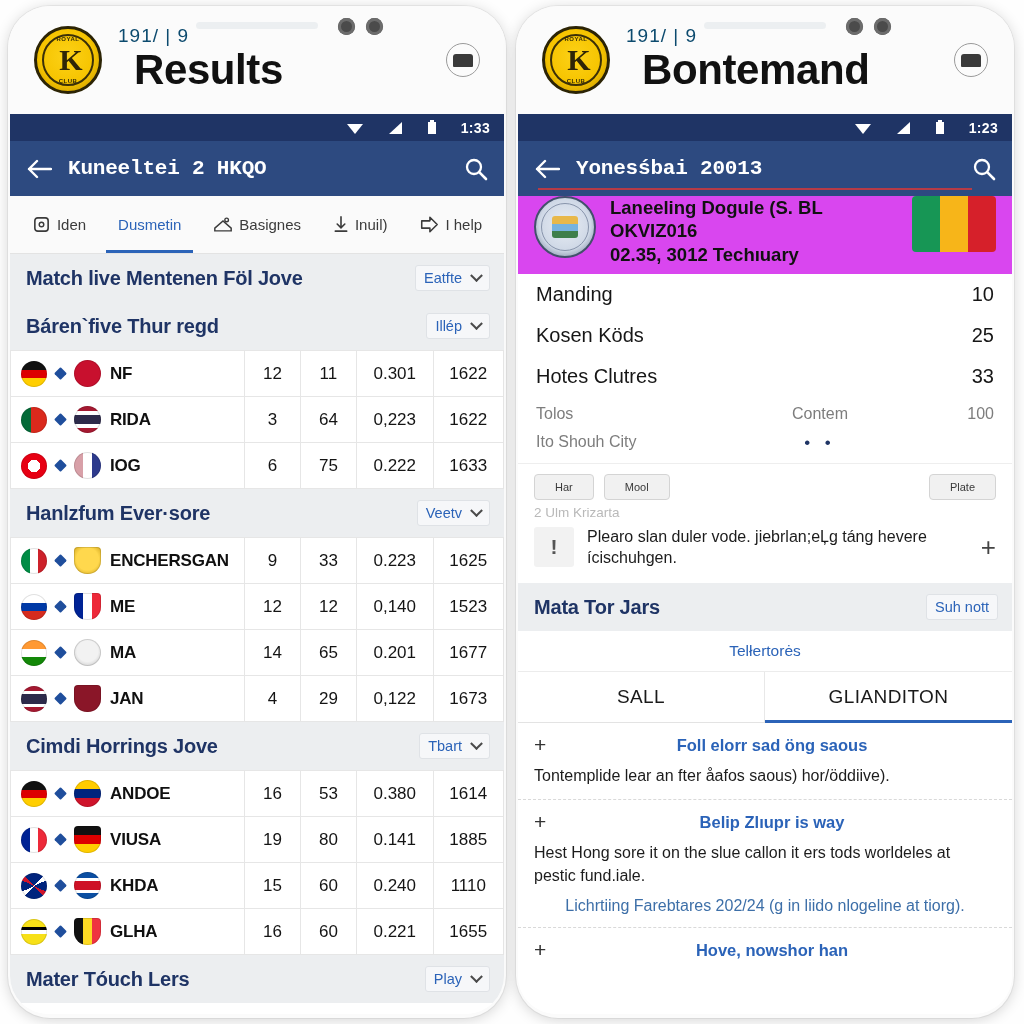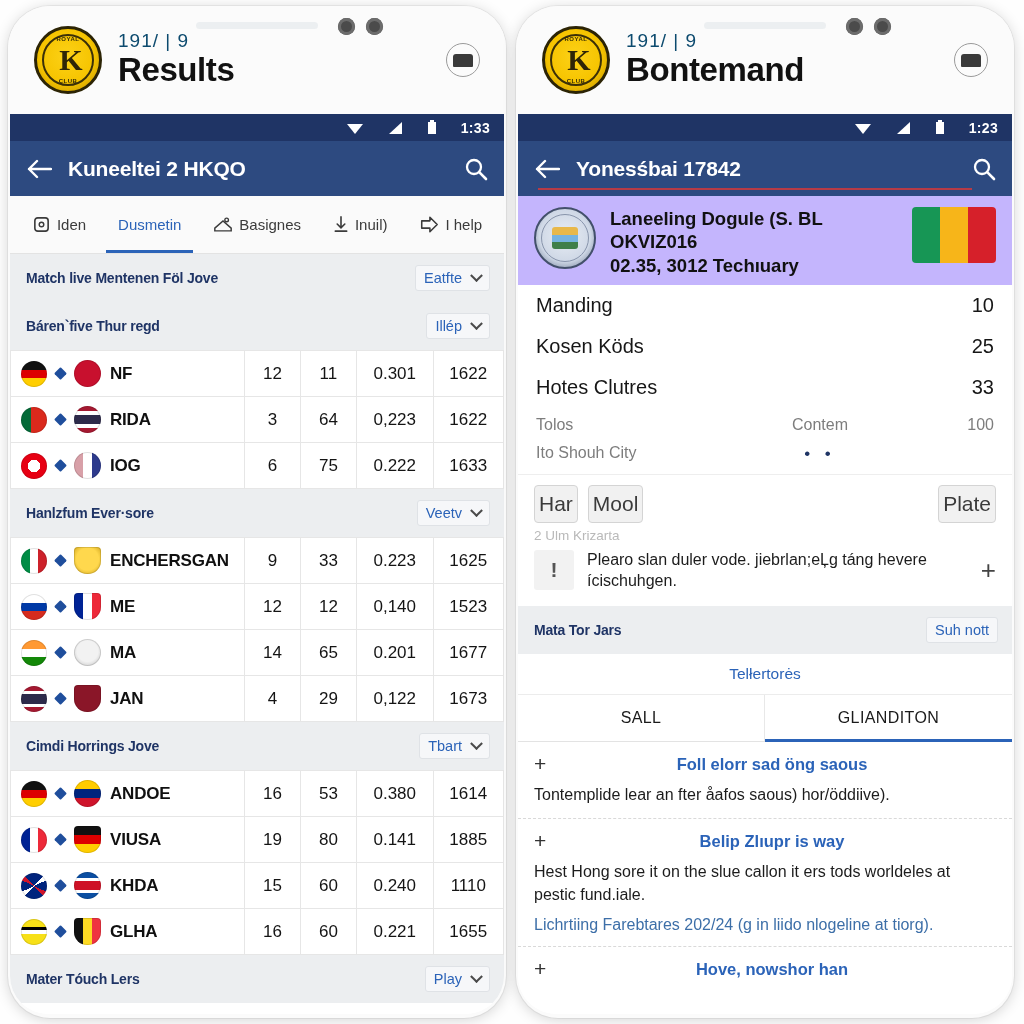--- a/index.html
+++ b/index.html
@@ -72,23 +72,23 @@
   }
   .brand-micro.top { top: 7px; }
   .brand-micro.bot { bottom: 7px; }
 
   .head-text { margin-left: 16px; flex: 1 1 auto; min-width: 0; }
   .head-sub {
     font-size: 19px; color: #0c4a6e; letter-spacing: 1px;
     line-height: 1.05; font-family: "Liberation Sans", sans-serif;
   }
   .head-title {
-    font-size: 33px; font-weight: bold; color: #111;
+    font-size: 42px; font-weight: bold; color: #111;
     letter-spacing: -0.4px; line-height: 1.15;
-    white-space: nowrap; overflow: hidden;
+    white-space: nowrap; overflow: hidden; margin-left: 16px;
   }
   .head-avatar {
     width: 34px; height: 34px; border-radius: 50%;
     border: 1.5px solid #9a9a9a; background: #fbfbfb;
     position: relative; flex: 0 0 auto;
     display: flex; align-items: center; justify-content: center;
   }
   .head-avatar .glyph {
     width: 20px; height: 13px; background: #3a3a3a;
     border-radius: 3px 3px 1px 1px;
@@ -107,20 +107,21 @@
     display: flex; align-items: center; justify-content: flex-end;
     padding: 0 14px; gap: 24px; flex: 0 0 auto;
   }
   .sb-time { color: #fff; font-size: 14px; font-weight: bold; letter-spacing: 0.3px; }
   .sb-ico { display: block; }
   .appbar {
     height: 55px; background: #2d4a80;
     display: flex; align-items: center;
     padding: 0 16px; gap: 16px; flex: 0 0 auto;
     position: relative;
+    font-family: Liberation Mono, monospace;
   }
   .appbar .ab-title {
     color: #fff; font-size: 21px; font-weight: bold;
     flex: 1 1 auto; white-space: nowrap; overflow: hidden;
     letter-spacing: -0.2px;
   }
   .appbar .underline-red {
     position: absolute; left: 20px; right: 40px; bottom: 6px;
     height: 2px; background: #b63b46;
   }
@@ -147,21 +148,21 @@
   
   .content { flex: 1 1 auto; overflow: hidden; background: #fff; }
 
   .section-head {
     background: #eceef0;
     padding: 11px 14px 11px 16px;
     display: flex; align-items: center; justify-content: space-between;
     gap: 10px;
   }
   .section-head .st {
-    font-size: 14px; font-weight: bold; color: #1f3465;
+    font-size: 20px; font-weight: bold; color: #1f3465;
     letter-spacing: -0.2px; white-space: nowrap; overflow: hidden;
   }
   .pill {
     background: #f6f7f9; border: 1px solid #dfe2e6; border-radius: 3px;
     padding: 4px 8px; display: flex; align-items: center; gap: 10px;
     font-size: 14.5px; color: #2b63b8; cursor: pointer; flex: 0 0 auto;
   }
   .chev { width: 9px; height: 9px; border-right: 2px solid #4a4a4a;
           border-bottom: 2px solid #4a4a4a; transform: rotate(45deg) translate(-2px,-2px); }
 
@@ -192,21 +193,21 @@
     width: 27px; height: 27px; flex: 0 0 auto;
     overflow: hidden; position: relative;
     box-shadow: inset 0 0 0 1px rgba(0,0,0,0.12);
   }
   .crest.shield { border-radius: 4px 4px 13px 13px; }
   .crest.round  { border-radius: 50%; }
   .tname { font-size: 17px; font-weight: bold; color: #101010; letter-spacing: -0.2px;
            white-space: nowrap; overflow: hidden; }
 
   
-  .info-card { background:#c4b5fd; padding: 11px 16px 8px 16px; display:flex; gap:14px; align-items:flex-start; }
+  .info-card { background:#d946ef; padding: 0 16px 8px 16px; display:flex; gap:14px; align-items:flex-start; }
   .club-badge {
     width: 62px; height: 62px; border-radius: 50%; flex: 0 0 auto;
     background: radial-gradient(circle at 50% 46%, #e9eef5 0%, #cfd8e6 60%, #5b6a85 100%);
     border: 2px solid #43506b; position: relative; overflow: hidden;
     display:flex; align-items:center; justify-content:center;
   }
   .club-badge::before{ content:""; position:absolute; inset:5px; border-radius:50%; border:1px solid #8894ab;}
   .club-badge .inner { width: 26px; height: 22px; border-radius: 3px;
     background: linear-gradient(#e8b84a 0 38%, #76b3e0 38% 70%, #3f7f4a 70% 100%); }
   .info-title { font-size: 18.5px; font-weight: bold; color: #111; line-height: 1.26; }
@@ -220,47 +221,47 @@
   .stat-row .v { font-size: 20px; color:#161616; }
   .meta-grid { display:flex; padding: 8px 18px 2px 18px; font-size: 16px; color:#7d7d7d; }
   .meta-grid .c1 { flex: 0 0 170px; }
   .meta-grid .c2 { flex: 1 1 auto; text-align:center; }
   .meta-grid .c3 { flex: 0 0 60px; text-align:right; }
   .dots { letter-spacing: 5px; color:#1f3465; font-size: 17px; }
 
   .btn-row { display:flex; align-items:center; gap:10px; padding: 10px 16px 2px 16px;
              border-top: 1px solid #eeeeee; }
   .sbtn { background:#f1f1f1; border:1px solid #d4d4d4; border-radius:4px;
-          padding: 6px 4px; font-size: 21px; color:#3a3a3a; cursor:pointer; }
+          padding: 6px 20px; font-size: 11px; color:#3a3a3a; cursor:pointer; }
   .spacer { flex: 1 1 auto; }
   .small-note { font-size: 13.5px; color:#b9b9b9; padding: 3px 16px 0 16px; }
 
   .warn-row { display:flex; align-items:center; gap:13px; padding: 6px 16px 14px 16px; }
   .warn-box { width: 40px; height: 40px; background:#f2f2f2; border-radius:3px; flex:0 0 auto;
               display:flex; align-items:center; justify-content:center;
               font-size: 21px; color:#555; font-weight: bold; }
   .warn-text { flex:1 1 auto; font-size: 16px; color:#1c1c1c; line-height:1.35; }
   .plus { font-size: 26px; color:#444; flex:0 0 auto; cursor:pointer; line-height:1; }
 
   .sub-tabs { display:flex; border-bottom:1px solid #e3e3e3; background:#fff; }
-  .sub-tab { flex:1 1 50%; text-align:center; padding: 14px 4px; font-size: 16px;
+  .sub-tab { flex:1 1 50%; text-align:center; padding: 14px 4px; font-size: 19px;
              color:#1a1a1a; cursor:pointer; position:relative; letter-spacing:0.4px; }
   .sub-tab:first-child { border-right: 1px solid #e8e8e8; }
   .sub-tab.active::after { content:""; position:absolute; left:0; right:0; bottom:-1px;
                            height:3px; background:#2b63b8; }
   .centerlink { text-align:center; padding: 11px 6px; font-size: 15.5px; color:#2b63b8;
                 border-bottom: 1px solid #ececec; cursor:pointer; }
 
   .acc-item { border-bottom: 1px dashed #d9d9d9; padding: 10px 16px 12px 16px; }
   .acc-head { display:flex; align-items:center; gap: 14px; }
   .acc-plus { font-size: 21px; color:#333; width: 16px; flex:0 0 auto; cursor:pointer; }
   .acc-title { flex:1 1 auto; text-align:center; font-size: 16.5px; font-weight:bold;
                color:#2b63b8; padding-right: 16px; }
   .acc-body { font-size: 16px; color:#1c1c1c; line-height:1.4; padding-top: 8px; }
-  .acc-link { font-size: 16px; color:#3d6fa8; padding-top: 10px; display:block; cursor:pointer; }
+  .acc-link { font-size: 16px; color:#3d6fa8; padding-top: 10px; display:block; cursor:pointer;text-align:center; }
 </style>
 </head>
 <body>
 
 <div class="stage">
 
   <div class="phone">
 
     <div class="phone-top">
       <div class="speaker"></div>
@@ -598,21 +599,21 @@
           </svg>
         <span class="sb-time">1:23</span>
       </div>
 
       <div class="appbar">
         <span class="icon-btn">
           <svg width="26" height="20" viewBox="0 0 26 20">
               <path d="M11 2 L3 10 L11 18 M3 10 L25 10" stroke="#fff" stroke-width="2.4" fill="none" stroke-linecap="round" stroke-linejoin="round"></path>
             </svg>
         </span>
-        <span class="ab-title">Yonesśbai 17842</span>
+        <span class="ab-title">Yonesśbai 20013</span>
         <span class="icon-btn">
           <svg width="24" height="24" viewBox="0 0 24 24">
               <circle cx="10" cy="10" r="7" stroke="#fff" stroke-width="2.3" fill="none"></circle>
               <path d="M15.2 15.2 L22 22" stroke="#fff" stroke-width="2.6" stroke-linecap="round"></path>
             </svg>
         </span>
         <span class="underline-red"></span>
       </div>
 
       <div class="content">

